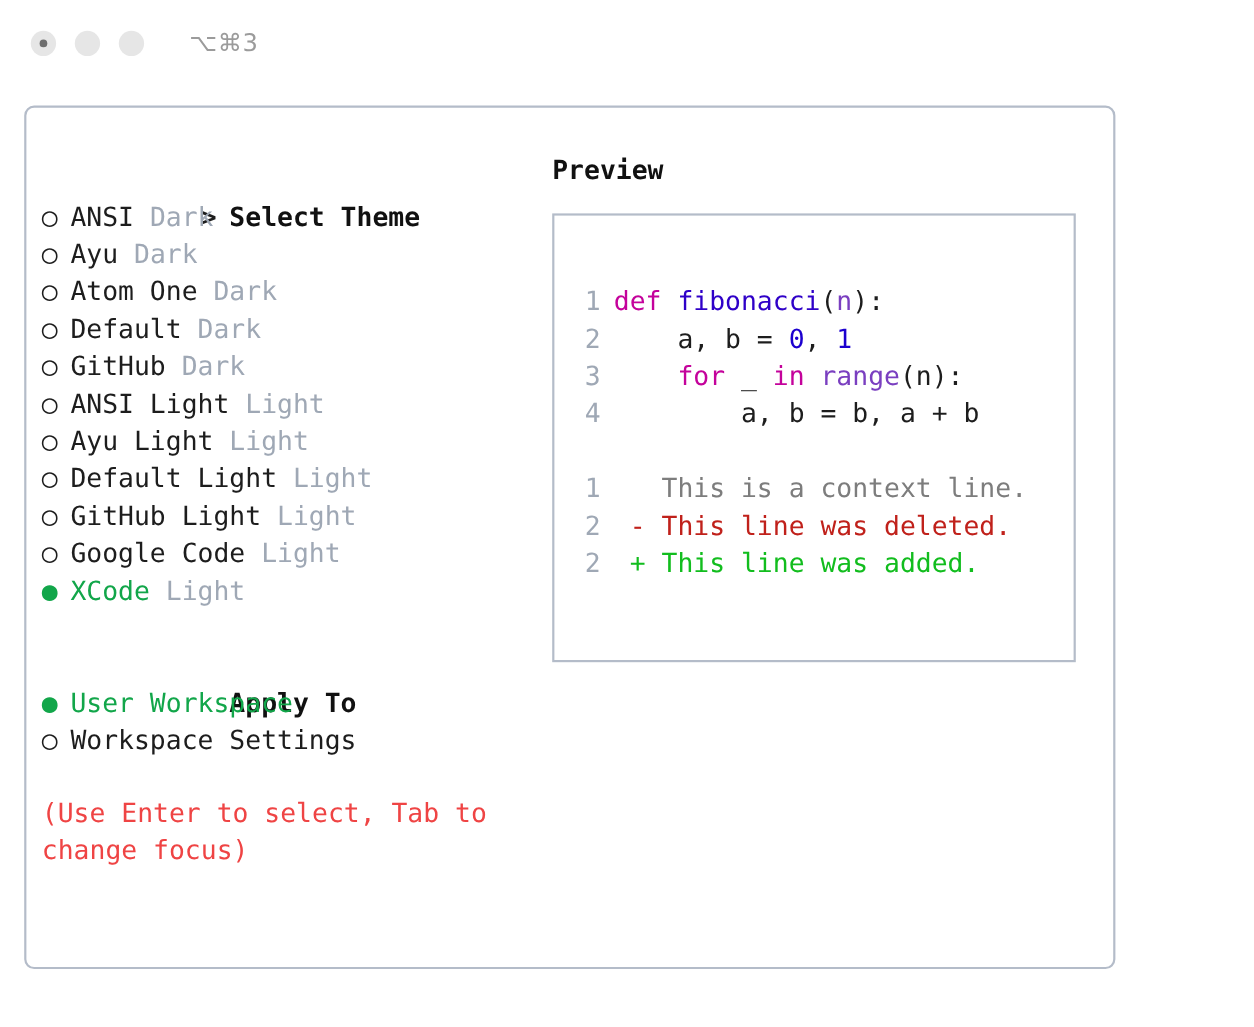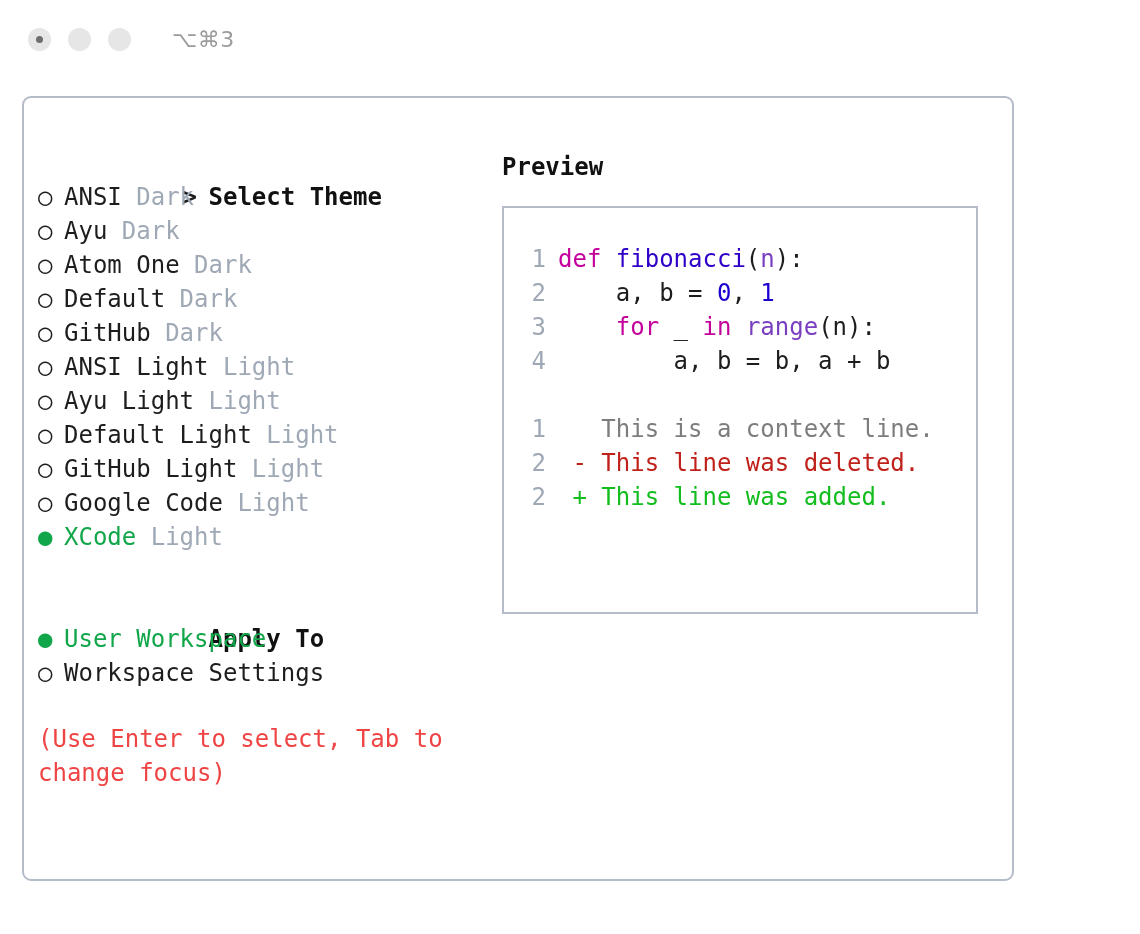--- a/index.html
+++ b/index.html
@@ -125,37 +125,37 @@
     line-height: 34px;
     color: #ef4444;
     width: 420px;
     white-space: pre-wrap;
   }
 
   
   #preview-column {
     position: absolute;
     left: 478px;
-    top: 52px;
+    top: 40px;
     width: 490px;
   }
   #preview-title {
     font-size: 24px;
     line-height: 34px;
     font-weight: bold;
     color: #111111;
     margin-bottom: 22px;
   }
   #preview-box {
     width: 476px;
     height: 408px;
     border: 2px solid #b4bcc9;
     box-sizing: border-box;
     background: #ffffff;
-    padding: 34px 0 0 0;
+    padding: 61px 0 0 0;
   }
   .code-line {
     font-size: 24px;
     line-height: 34px;
     white-space: pre;
     color: #1d1d1d;
     padding-left: 18px;
   }
   .lineno {
     display: inline-block;

